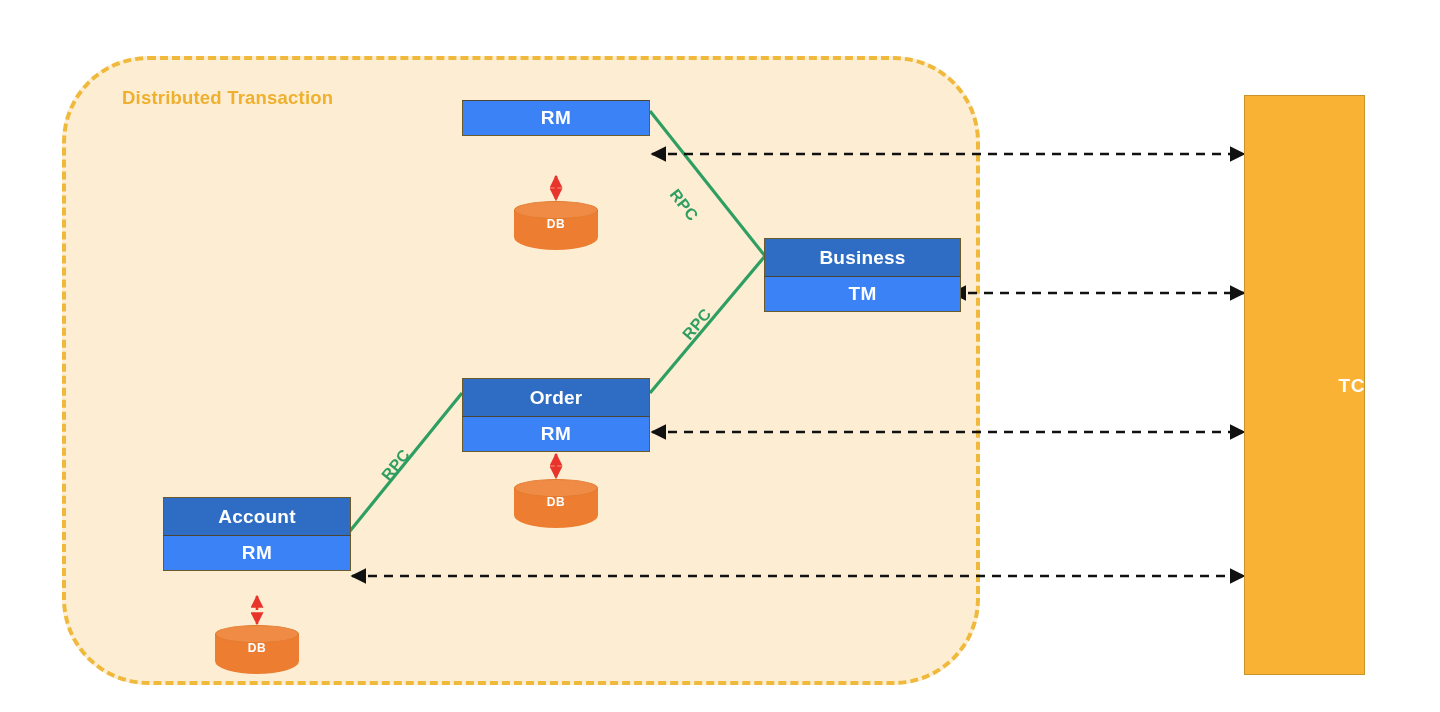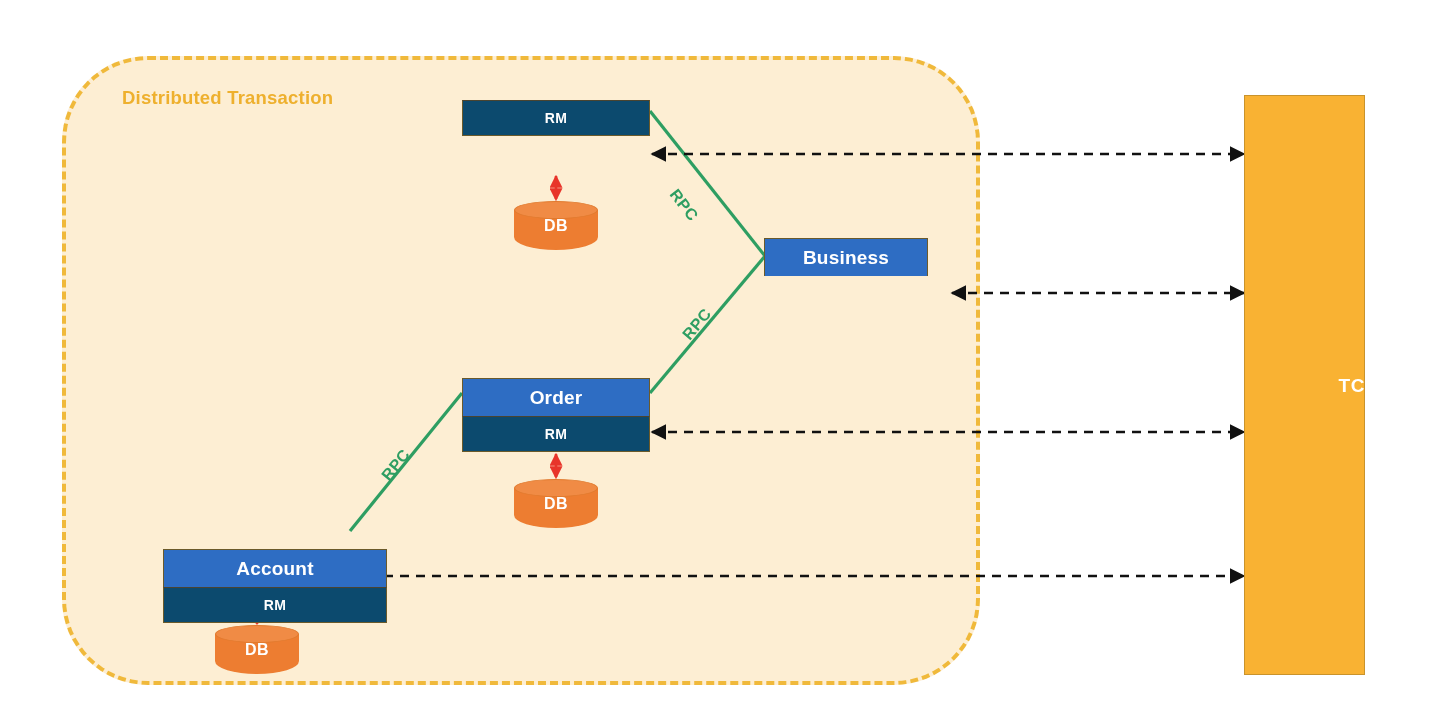--- a/index.html
+++ b/index.html
@@ -61,25 +61,25 @@
     font-weight: bold;
     display: flex;
     align-items: center;
     justify-content: center;
     letter-spacing: .2px;
   }
   .node-body {
     box-sizing: border-box;
     width: 100%;
     height: 36px;
-    background: #0c4a6e;
+    background: #3b82f6;
     border: 1px solid #6b5a2a;
     border-top: 1px solid #4a4430;
     color: #ffffff;
-    font-size: 14px;
+    font-size: 19px;
     font-weight: bold;
     display: flex;
     align-items: center;
     justify-content: center;
     letter-spacing: .4px;
   }
   
   .db {
     position: absolute;
     width: 84px;
@@ -102,21 +102,21 @@
     border: 1px solid #e07a2e;
     border-radius: 50%;
     box-sizing: border-box;
   }
   .db-label {
     position: absolute;
     left: 0; top: 16px;
     width: 84px;
     text-align: center;
     color: #ffffff;
-    font-size: 16px;
+    font-size: 12px;
     font-weight: bold;
     letter-spacing: .5px;
   }
   
   .tc-box {
     position: absolute;
     left: 1244px;
     top: 72px;
     width: 121px;
     height: 580px;
@@ -208,35 +208,36 @@
 
   <div class="node" style="left:462px; top:77px; width:188px;">
     <div class="node-body">RM</div>
   </div>
   <div class="db" style="left:514px; top:178px;">
     <div class="db-body"></div>
     <div class="db-top"></div>
     <div class="db-label">DB</div>
   </div>
 
-  <div class="node" style="left:764px; top:215px; width:164px;">
+  <div class="node" style="left:764px; top:215px; width:197px;">
     <div class="node-head">Business</div>
+    <div class="node-body">TM</div>
   </div>
 
   <div class="node" style="left:462px; top:355px; width:188px;border-radius:32px;">
     <div class="node-head">Order</div>
     <div class="node-body">RM</div>
   </div>
   <div class="db" style="left:514px; top:456px;">
     <div class="db-body"></div>
     <div class="db-top"></div>
     <div class="db-label">DB</div>
   </div>
 
-  <div class="node" style="left:163px; top:526px; width:224px;">
+  <div class="node" style="left:163px; top:474px; width:188px;">
     <div class="node-head">Account</div>
     <div class="node-body">RM</div>
   </div>
   <div class="db" style="left:215px; top:602px;">
     <div class="db-body"></div>
     <div class="db-top"></div>
     <div class="db-label">DB</div>
   </div>
 
   <div class="rpc" style="left:680px; top:163px; transform: rotate(52deg); transform-origin: left top;">RPC</div>

